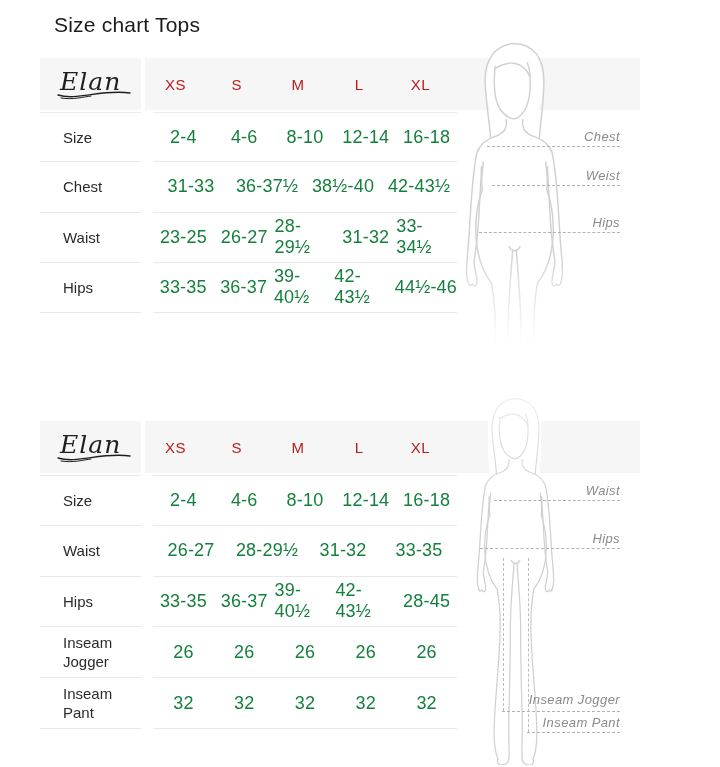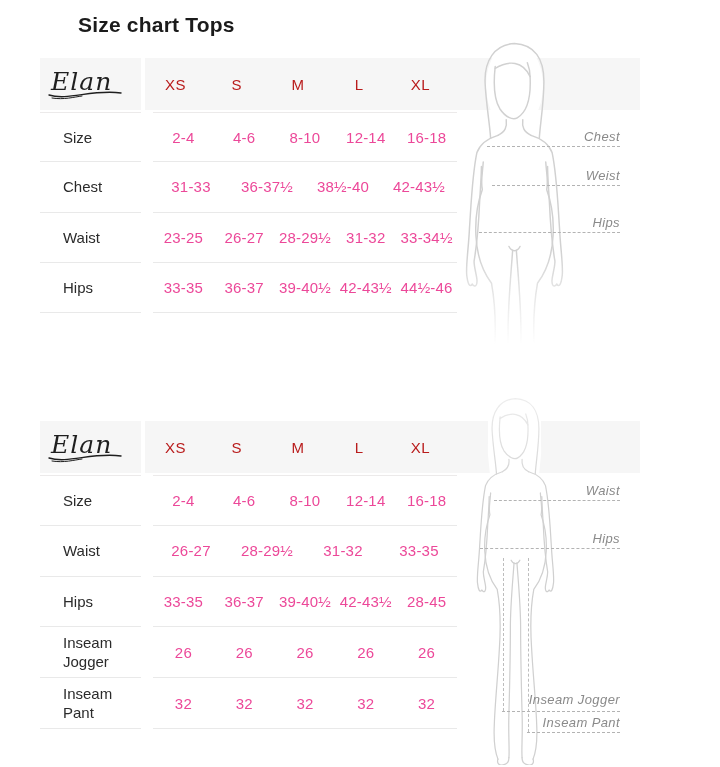--- a/index.html
+++ b/index.html
@@ -1,50 +1,50 @@
 <!DOCTYPE html>
 <html><head>
 <meta charset="utf-8">
 <style>
   html,body{margin:0;padding:0;background:#fff;}
   .page{
     position:relative;width:720px;height:767px;background:#ffffff;
     font-family:"Liberation Sans",sans-serif;overflow:hidden;
   }
   .section-title{
-    position:absolute;left:78px;font-size:21px;font-weight:700;
+    position:absolute;left:54px;font-size:21px;font-weight:400;
     color:#1b1b1b;letter-spacing:.2px;margin:0;
   }
   
   .band{
     position:absolute;left:40px;width:600px;height:52px;background:#f6f6f6;
     display:flex;z-index:1;
   }
   .logo-cell{
     width:105px;flex:none;border-right:4px solid #ffffff;box-sizing:border-box;
-    display:flex;align-items:center;padding-left:6px;
+    display:flex;align-items:center;justify-content:center;padding-left:6px;
   }
   .hcell{
     width:61.2px;flex:none;display:flex;align-items:center;justify-content:center;
     font-size:15px;color:#b91c1c;letter-spacing:.5px;
   }
   
   .tbody{position:absolute;left:40px;width:417px;z-index:1;}
   .trow{display:flex;column-gap:12px;height:50.25px;}
   .tbody.b5 .trow{height:50.8px;}
   .lcell{
     width:101px;flex:none;box-sizing:border-box;padding-left:23px;
     display:flex;align-items:center;border-bottom:1px solid #e9e9e9;
     font-size:15px;color:#2b2b2b;line-height:19px;
   }
   .vwrap{flex:1;display:flex;border-bottom:1px solid #e9e9e9;}
   .trow:first-child .lcell,.trow:first-child .vwrap{border-top:1px solid #eceaea;}
   .vcell{
     flex:1;display:flex;align-items:center;justify-content:center;
-    font-size:15px;color:#ec4899;letter-spacing:.2px;
+    font-size:18px;color:#15803d;letter-spacing:.2px;
   }
   
   .fig{position:absolute;z-index:2;pointer-events:none;}
   
   .dash-h{position:absolute;z-index:3;border-top:1.5px dashed #b3b3b3;height:0;}
   .dash-v{position:absolute;z-index:3;border-left:1.5px dashed #bdbdbd;width:0;}
   .mlabel{
     position:absolute;z-index:3;left:480px;width:140px;text-align:right;
     font-style:italic;font-size:13px;color:#8a8a8a;letter-spacing:.4px;
   }

